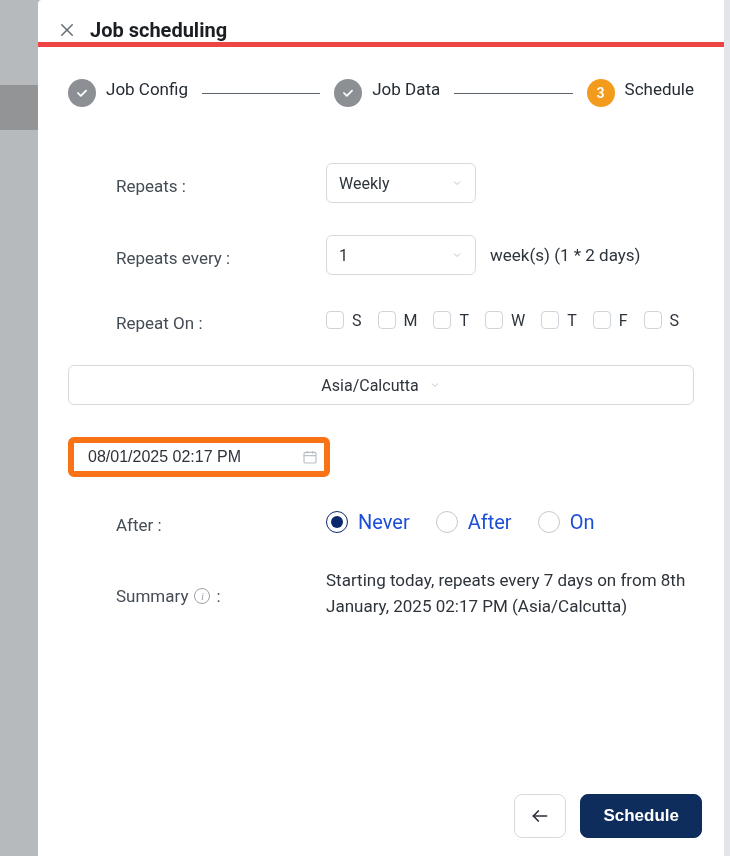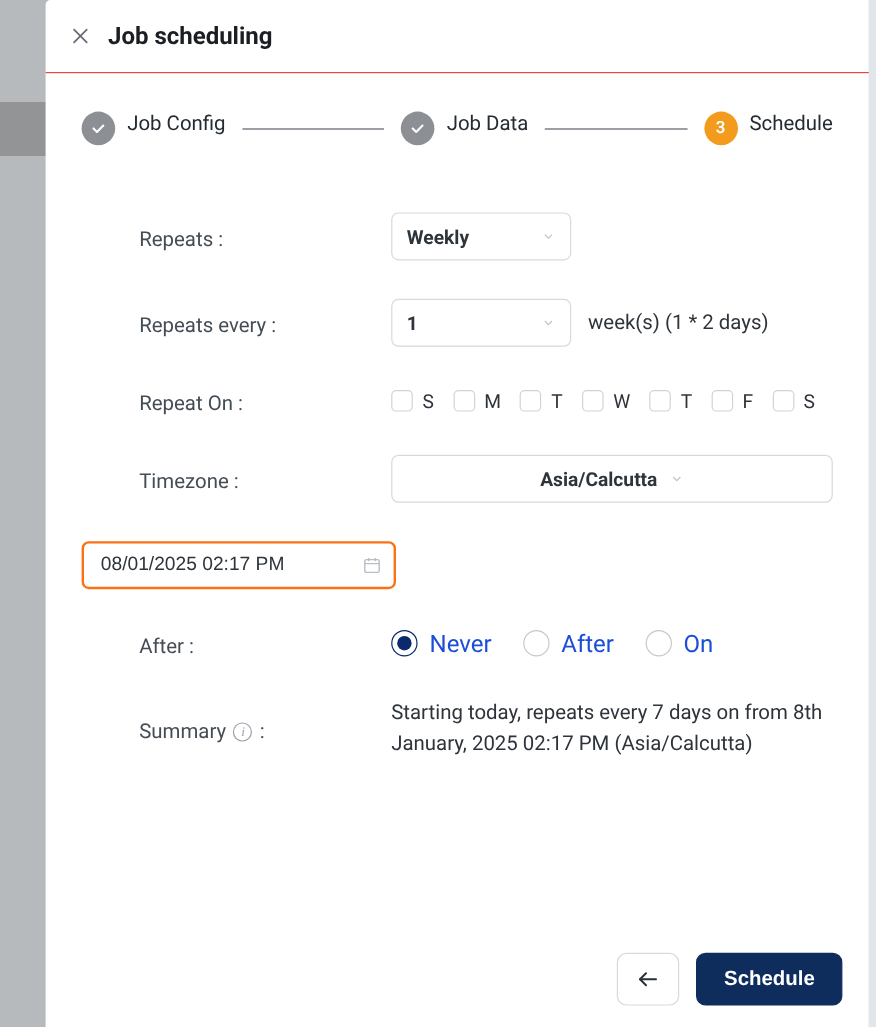--- a/index.html
+++ b/index.html
@@ -19,22 +19,22 @@
     background: #ffffff;
     display: flex; flex-direction: column;
     border-top-left-radius: 4px;
   }
   .panel-strip {
     position:absolute; right:0; top:0; width:6px; height:100%;
     background:#e2e6ea;
   }
   .header {
     display: flex; align-items: center;
-    padding: 18px 24px 18px 20px;
-    border-bottom: 1px solid #ef4444;
+    padding: 18px 24px 0 20px;
+    border-bottom: 5px solid #ef4444;
     gap: 14px;
   }
   .close-x { width: 18px; height: 18px; cursor: pointer; color: #666d75; }
   .title { font-size: 20px; font-weight: 700; color: #1b1f23; }
   .content {
     flex: 1 1 auto;
     padding: 32px 30px 10px 30px;
     overflow: auto;
   }
   .stepper { display: flex; align-items: center; justify-content: space-between; gap: 14px; margin-bottom: 40px; }
@@ -49,28 +49,28 @@
   .step-badge svg { width: 14px; height: 14px; color:#fff; }
   .step-label { font-size: 17px; color: #242b33; }
   .step-line { flex: 1 1 auto; height: 1px; background: #5b636c; min-width: 30px; }
   .form-row { display: flex; align-items-start; padding: 16px 0; }
   .form-label { width: 210px; flex: 0 0 210px; font-size: 17px; color: #444c55; padding-top: 6px; display:flex; align-items:center; gap:6px;margin-left:48px;}
   .form-control-area { flex: 1 1 auto; display: flex; align-items: center; gap: 14px; flex-wrap: wrap; font-size: 17px; color:#2e343b; }
   .select {
     display: inline-flex; align-items: center; justify-content: space-between;
     border: 1px solid #d6dade; border-radius: 6px;
     height: 40px; padding: 0 12px; background: #fff; cursor: pointer;
-    font-size: 16px; color: #2e343b; font-weight: bold;
+    font-size: 16px; color: #2e343b;
   }
   .select .chev { color:#bfc4ca; margin-left: 10px; }
   .select.sm { width: 150px; }
   .select.full { width: 100%; justify-content: center; }
   .input-with-icon { position: relative; }
   .input-date {
-    border: 2px solid #f97316; border-radius: 6px;
+    border: 6px solid #f97316; border-radius: 6px;
     height: 40px; padding: 0 40px 0 14px; width: 262px;
     font-size: 16px; color: #2e343b; background:#fff;
   }
   .cal-icon { position:absolute; right:12px; top:50%; transform:translateY(-50%); color:#b9bec5; }
   .days { display:flex; gap: 16px; align-items:center; }
   .day { display:flex; align-items:center; gap:8px; }
   .chk { width:18px; height:18px; border:1.5px solid #cfd4da; border-radius:4px; background:#fff; cursor:pointer; }
   .day-letter { font-size:16px; color:#2e343b; }
   .radios { display:flex; gap: 26px; align-items:center; }
   .radio { display:flex; align-items:center; gap:10px; cursor:pointer; }
@@ -198,21 +198,20 @@
             </div>
           <div class="day">
               <span class="chk"></span>
               <span class="day-letter">S</span>
             </div>
         </div>
       </div>
     </div>
 
     <div class="form-row">
-      <div class="form-label">Timezone :</div>
       <div class="form-control-area" style="width:100%;">
         <div class="select full">
           <span>Asia/Calcutta</span>
           <span class="chev">
             <svg width="12" height="12" viewBox="0 0 24 24" fill="none" stroke="currentColor" stroke-width="2">
                 <polyline points="6 9 12 15 18 9"></polyline>
               </svg>
           </span>
         </div>
       </div>

